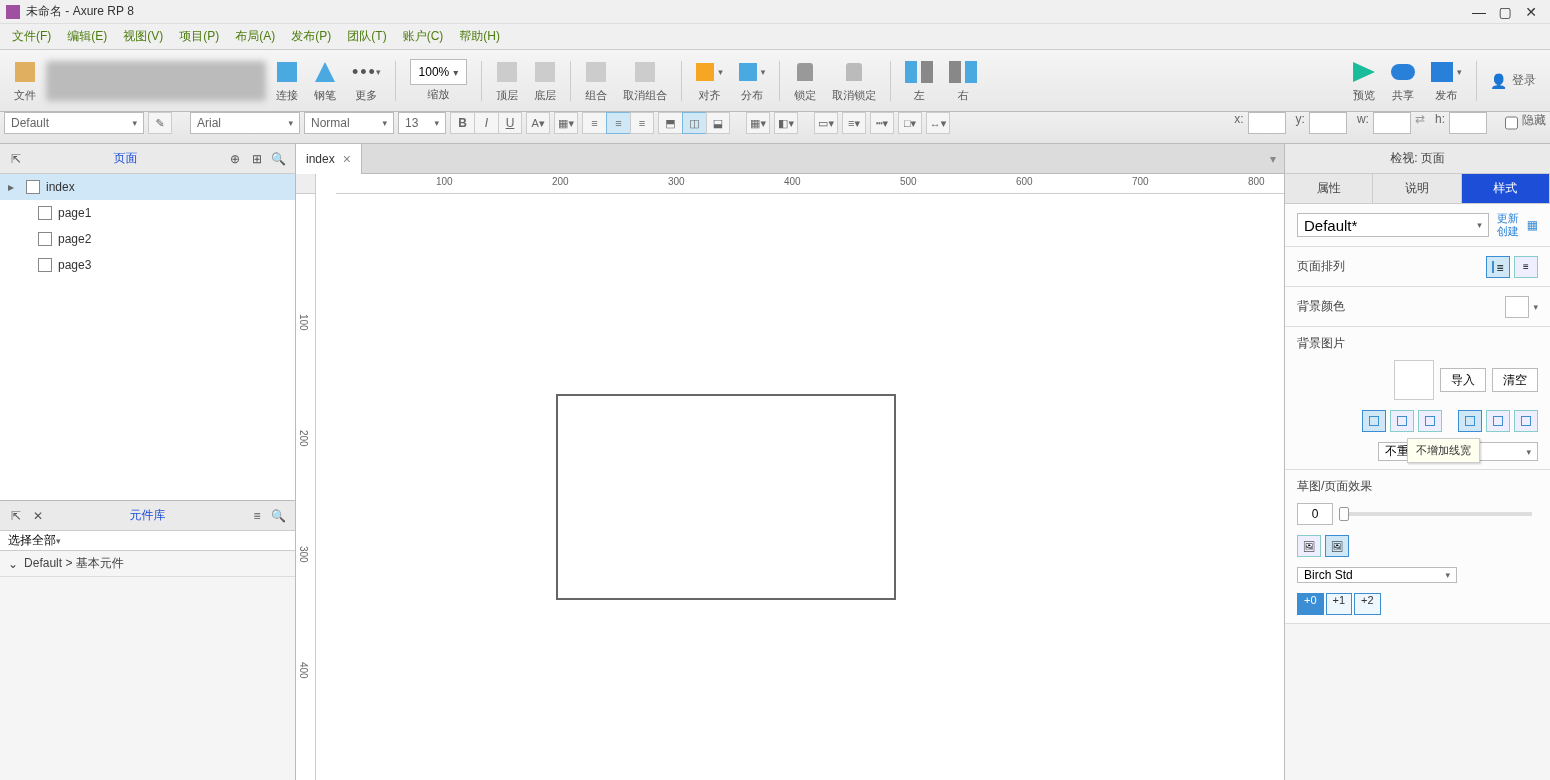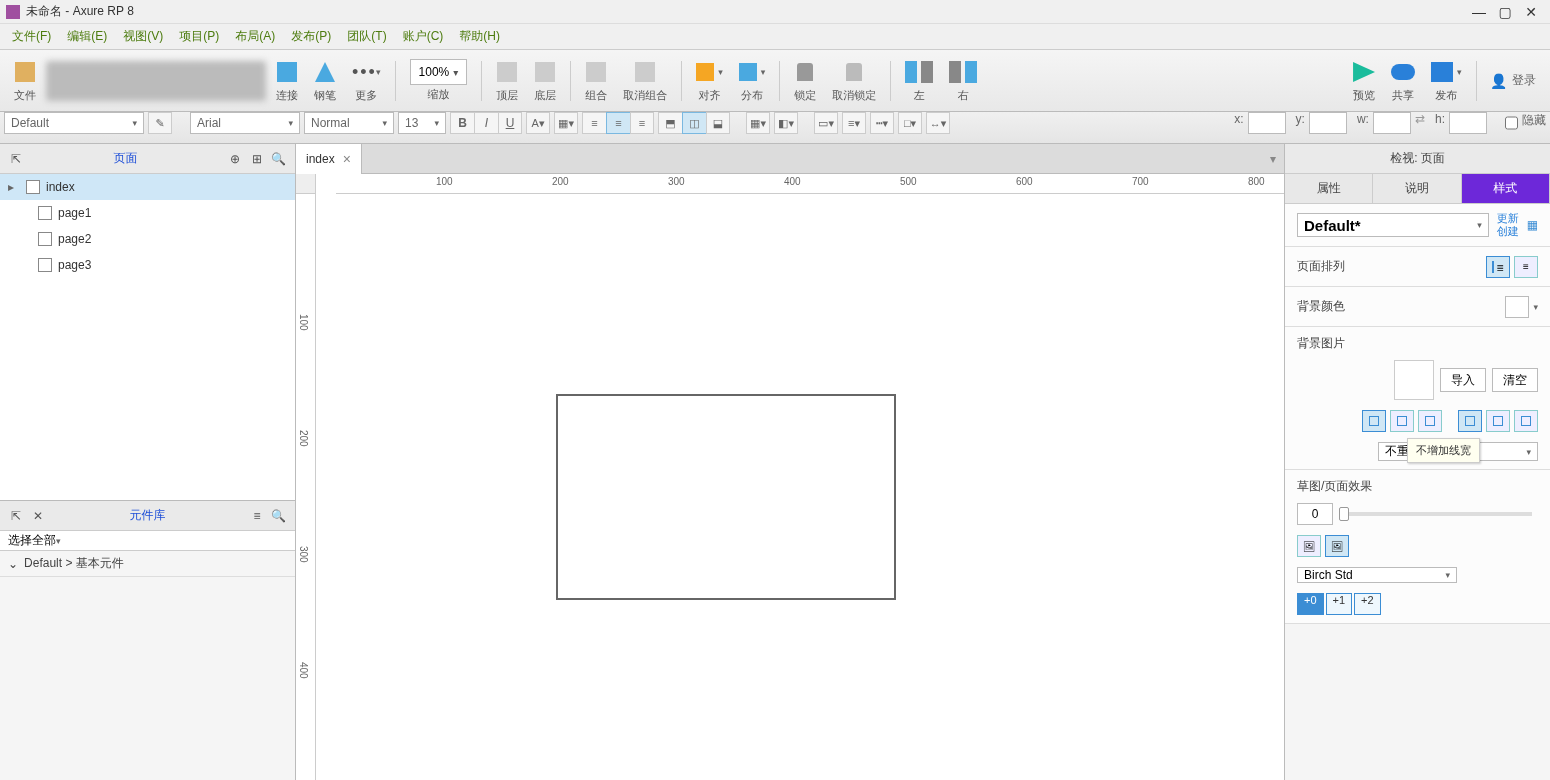--- a/index.html
+++ b/index.html
@@ -74,21 +74,21 @@
 .ruler-h .tick{position:absolute;top:2px;font-size:10px;color:#666}
 .canvas-wrap{flex:1;display:flex}
 .ruler-v{width:20px;background:#fff;border-right:1px solid #ccc;position:relative}
 .ruler-v .tick{position:absolute;left:2px;font-size:10px;color:#666;writing-mode:vertical-rl}
 .canvas{flex:1;background:#fff;position:relative;overflow:hidden}
 .canvas .shape-on-canvas{position:absolute;left:240px;top:200px;width:340px;height:206px;border:2px solid #666;background:#fff}
 .right-col{width:266px;border-left:1px solid #bbb;background:#f5f5f5;display:flex;flex-direction:column}
 .right-head{height:30px;background:#eaeaea;display:flex;align-items:center;justify-content:center;color:#444;border-bottom:1px solid #ccc}
 .right-tabs{display:flex;height:30px;border-bottom:1px solid #ccc}
 .right-tabs .rtab{flex:1;display:flex;align-items:center;justify-content:center;background:#e8e8e8;border-right:1px solid #ccc;color:#444;cursor:pointer}
-.right-tabs .rtab.active{background:#6d28d9;color:#fff}
+.right-tabs .rtab.active{background:#1d4ed8;color:#fff}
 .style-body{flex:1;overflow:auto}
 .style-row{padding:8px 12px;border-bottom:1px solid #ddd;display:flex;align-items:center;gap:8px;background:#fcfcfc;min-height:40px}
 .style-row .lbl{width:80px;color:#444}
 .style-row .ctrls{flex:1;display:flex;align-items:center;gap:4px;flex-wrap:wrap;justify-content:flex-end}
 .btn-sm{height:24px;padding:0 10px;border:1px solid #bbb;background:#fff;display:flex;align-items:center}
 .swatch{width:24px;height:22px;border:1px solid #bbb;background:#fff}
 .sq-btn{width:24px;height:22px;border:1px solid #8cc;background:#eef;display:flex;align-items:center;justify-content:center;font-size:10px}
 .sq-btn .inner{width:10px;height:10px;border:1px solid #3b8dd4}
 .sq-btn.sel{border-color:#3b8dd4;background:#d0e7f5}
 .dropdown-full{flex:1;height:24px;border:1px solid #bbb;background:#fff;display:flex;align-items:center;padding:0 6px;justify-content:space-between}
@@ -404,21 +404,21 @@
   <div class="right-col">
     <div class="right-head">检视: 页面</div>
     <div class="right-tabs">
       <div class="rtab">属性</div>
       <div class="rtab">说明</div>
       <div class="rtab active">样式</div>
     </div>
     <div class="style-body">
       <div class="style-row">
         <div class="dropdown-full">
-            <span style="font-size:15px;font-weight:bold">Default*</span>
+            <span style="font-size:15px;font-weight:normal">Default*</span>
             <span class="caret">▾</span>
           </div>
         <div style="display:flex;flex-direction:column;align-items:center">
           <span class="link-blue">更新</span>
           <span class="link-blue">创建</span>
         </div>
         <span style="color:#3b8dd4">▦</span>
       </div>
       <div class="style-row">
         <span class="lbl">页面排列</span>

